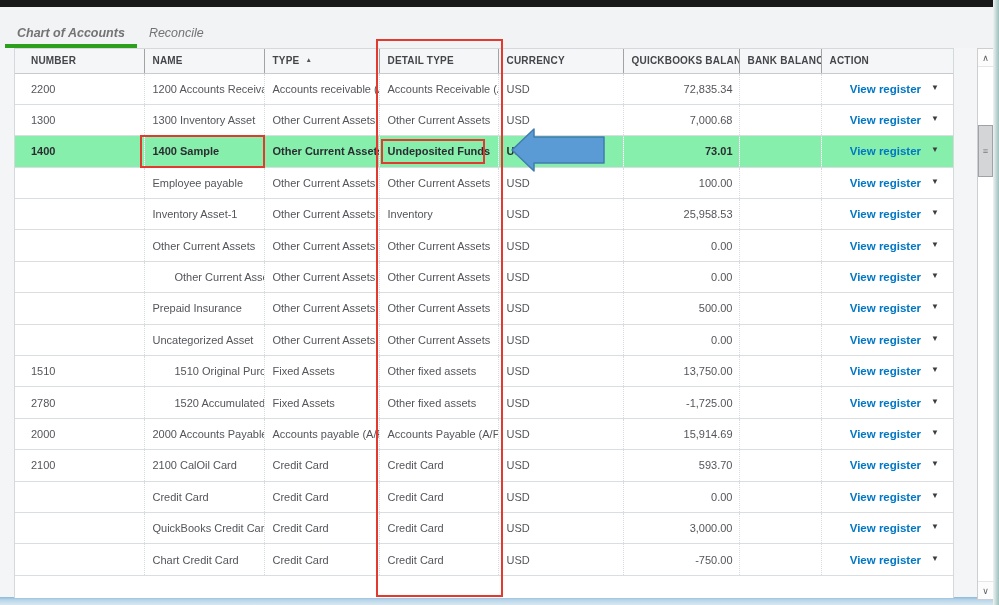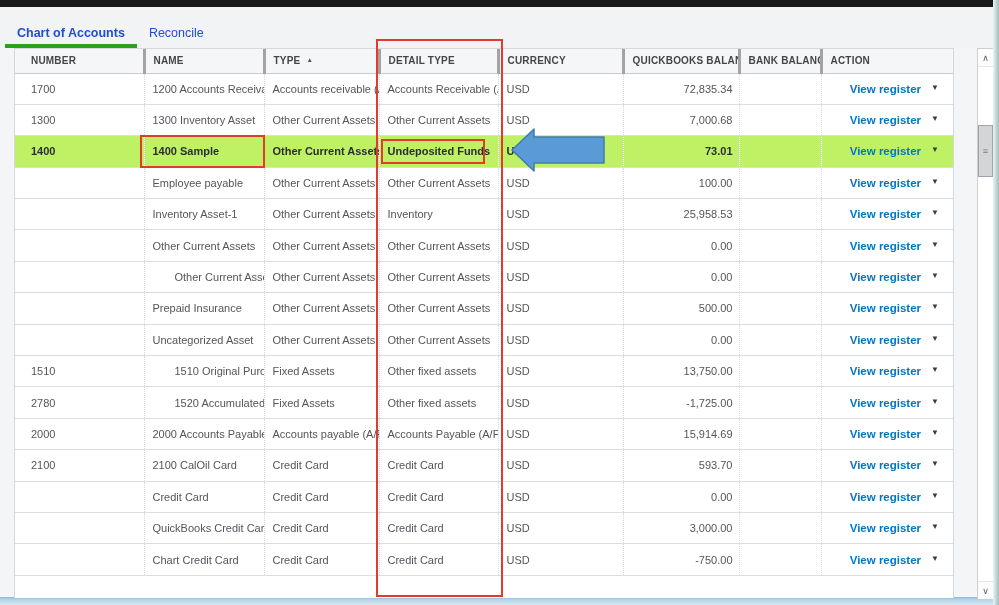--- a/index.html
+++ b/index.html
@@ -8,40 +8,40 @@
   .top-black-bar{position:absolute;left:0;top:0;width:993px;height:7px;background:#191919;z-index:3;}
   .right-strip{position:absolute;top:0;right:0;width:6px;height:605px;z-index:4;
                background:linear-gradient(to right,#eef4f3 0%,#c2d6d4 55%,#9fc0bd 100%);}
   .bottom-strip{position:absolute;left:0;top:597px;width:993px;height:8px;z-index:1;
                 background:linear-gradient(to bottom,#8fb9d6 0%,#b5d5ea 35%,#d9e7f0 100%);}
 
   
   .tabs-bar{position:absolute;left:0;top:7px;width:993px;height:41px;background:#f2f3f5;
             display:flex;align-items:stretch;padding-left:5px;box-sizing:border-box;z-index:2;}
   .tab{position:relative;display:flex;align-items:flex-end;padding:0 12px 8px 12px;
-       font-size:12.5px;color:#1d4ed8;cursor:pointer;}
+       font-size:12.5px;color:#737373;cursor:pointer;font-style:italic;}
   .tab.active{font-weight:bold;}
   .tab.active::after{content:"";position:absolute;left:0;right:0;bottom:0;height:4px;background:#2ca01c;}
 
   
   .table-wrap{position:absolute;left:14px;top:48px;width:938px;height:549px;background:#ffffff;
               border:1px solid #d6d9dc;border-bottom:none;box-sizing:content-box;overflow:hidden;z-index:2;}
   table{border-collapse:collapse;table-layout:fixed;width:938px;}
-  th{height:24px;background:#f5f6f8;border-bottom:1px solid #c7cace;border-right:3px solid #a3a3a3;
+  th{height:24px;background:#f5f6f8;border-bottom:1px solid #c7cace;border-right:1px solid #a3a3a3;
      font-size:10px;font-weight:bold;color:#45464a;text-align:left;padding:0 8px;letter-spacing:0.02em;
      white-space:nowrap;overflow:hidden;box-sizing:border-box;}
   th:last-child,td:last-child{border-right:none;}
   th.num{text-align:right;}
   th.action-h{text-align:left;padding-right:12px;}
   th.c-number{padding-left:16px;}
   td{height:31.4px;border-bottom:1px solid #dbdee1;border-right:1px dotted #d8dbde;
      font-size:11px;color:#54555a;padding:0 8px;white-space:nowrap;overflow:hidden;box-sizing:border-box;}
   td.c-number{padding-left:16px;}
   td.num{text-align:right;padding-right:6px;}
-  tr.highlighted td{background:#bef264;color:#2c2d31;font-weight:bold;}
+  tr.highlighted td{background:#86efac;color:#2c2d31;font-weight:bold;}
   .name-indent{display:inline-block;padding-left:22px;}
   .sort{font-size:6.5px;color:#55565a;margin-left:6px;vertical-align:2px;}
   .action-inner{display:flex;justify-content:flex-end;align-items:flex-start;gap:10px;padding-right:6px;}
   .link{color:#0077c5;font-weight:bold;font-size:11.5px;cursor:pointer;text-decoration:none;}
   .caret{font-size:8px;color:#3b3c3f;cursor:pointer;}
 
   
   .scrollbar{position:absolute;left:977px;top:48px;width:17px;height:552px;background:#ffffff;
              border:1px solid #ccced2;box-sizing:border-box;z-index:2;}
   .scroll-btn{position:absolute;left:0;width:15px;height:17px;background:#fcfcfc;display:flex;
@@ -90,21 +90,21 @@
           <th><span>TYPE</span><span class="sort">▲</span></th>
           <th>DETAIL TYPE</th>
           <th>CURRENCY</th>
           <th class="num">QUICKBOOKS BALANCE</th>
           <th>BANK BALANCE</th>
           <th class="action-h">ACTION</th>
         </tr>
       </thead>
       <tbody>
           <tr>
-      <td class="c-number c-f-number">1700</td>
+      <td class="c-number c-f-number">2200</td>
       <td><span class="c-f-name">1200 Accounts Receivable</span></td>
       <td class="c-f-type">Accounts receivable (A/R)</td>
       <td class="c-f-detail">Accounts Receivable (A…</td>
       <td class="c-f-currency">USD</td>
       <td class="num c-f-qb">72,835.34</td>
       <td class="num c-f-bank"></td>
       <td>
         <div class="action-inner">
           <a class="link c-f-action">View register</a>
           <span class="caret c-f-caret">▼</span>

